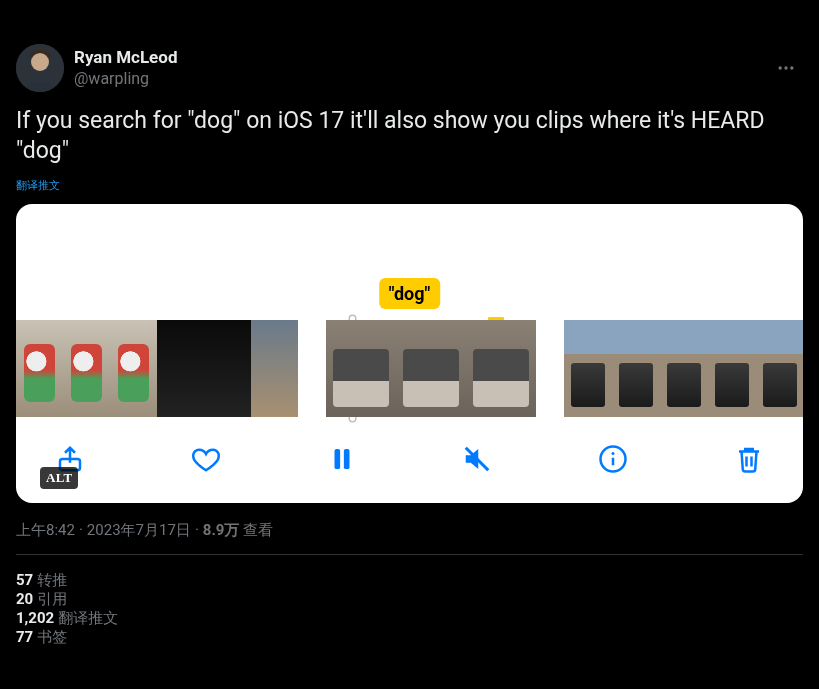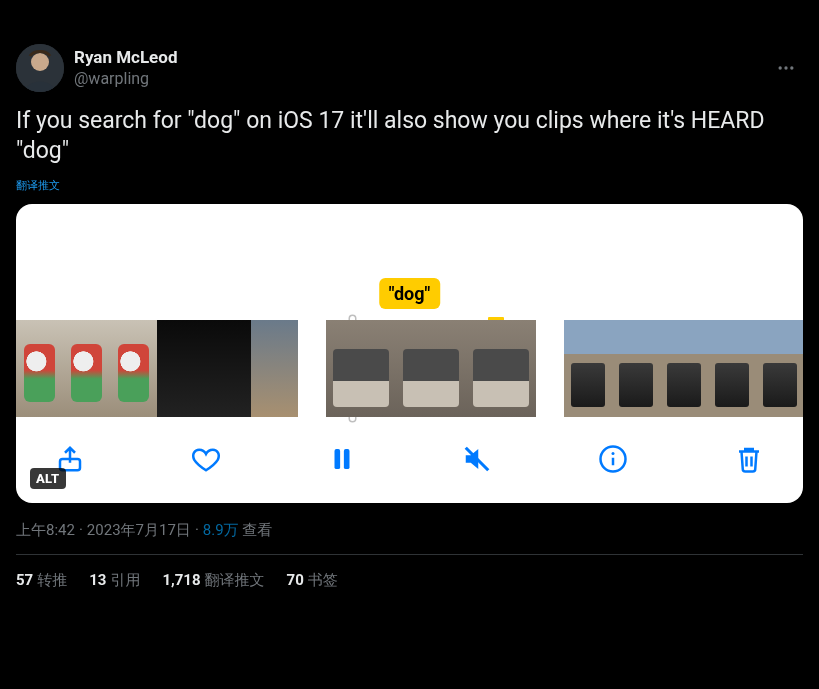--- a/index.html
+++ b/index.html
@@ -129,45 +129,46 @@
   }
   .tbtn {
     width: 36px; height: 36px;
     display: flex; align-items: center; justify-content: center;
     color: #007aff;
     cursor: pointer;
   }
   .tbtn svg { width: 30px; height: 30px; stroke: currentColor; fill: none; stroke-width: 2; }
   .alt-badge {
     position: absolute;
-    left: 14px;
+    left: 24px;
     bottom: 14px;
     background: rgba(0,0,0,0.78);
     color: #fff;
     font-size: 13px;
     font-weight: 800;
     padding: 3px 6px;
     border-radius: 4px;
     letter-spacing: 0.3px;
+    font-family: Liberation Serif, serif;
   }
   .meta {
     color: #71767b;
     font-size: 15px;
     margin-top: 18px;
     padding-bottom: 14px;
     border-bottom: 1px solid #2f3336;
   }
   .meta .dot { padding: 0 4px; }
-  .meta strong { color: #0369a1; font-weight: 400; text-align: right; }
+  .meta strong { color: #737373; font-weight: 700; text-align: right; }
   .stats {
     display: flex;
-    gap: 22px;
     padding: 16px 0 10px 0;
     font-size: 15px;
     color: #71767b;
+    flex-direction: column;
   }
   .stats .num { color: #e7e9ea; font-weight: 700; margin-right: 4px; }
 </style>
 </head>
 <body>
 
 <div class="tweet">
 
   <div class="header">
     <div class="avatar">
@@ -267,18 +268,18 @@
 
     <div class="alt-badge">ALT</div>
   </div>
 
   <div class="meta">
     <span>上午8:42</span><span class="dot">·</span><span>2023年7月17日</span><span class="dot">·</span><strong>8.9万</strong> <span>查看</span>
   </div>
 
   <div class="stats">
     <div><span class="num">57</span><span>转推</span></div>
-    <div><span class="num">13</span><span>引用</span></div>
-    <div><span class="num">1,718</span><span>翻译推文</span></div>
-    <div><span class="num">70</span><span>书签</span></div>
+    <div><span class="num">20</span><span>引用</span></div>
+    <div><span class="num">1,202</span><span>翻译推文</span></div>
+    <div><span class="num">77</span><span>书签</span></div>
   </div>
 
 </div>
 
 </body></html>

